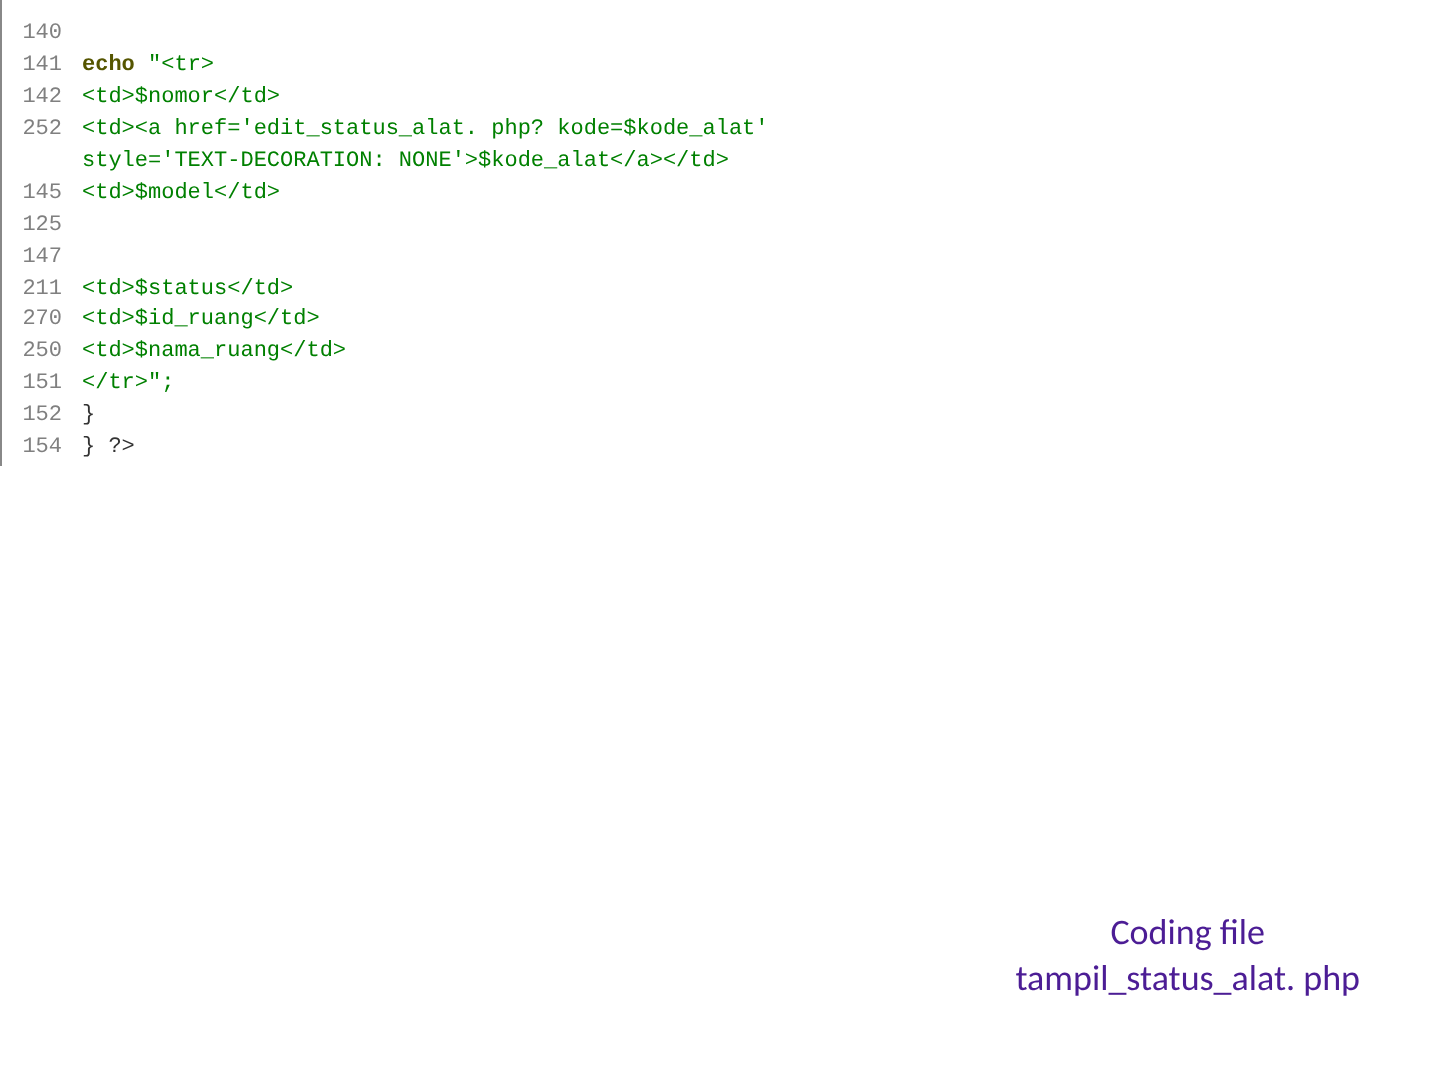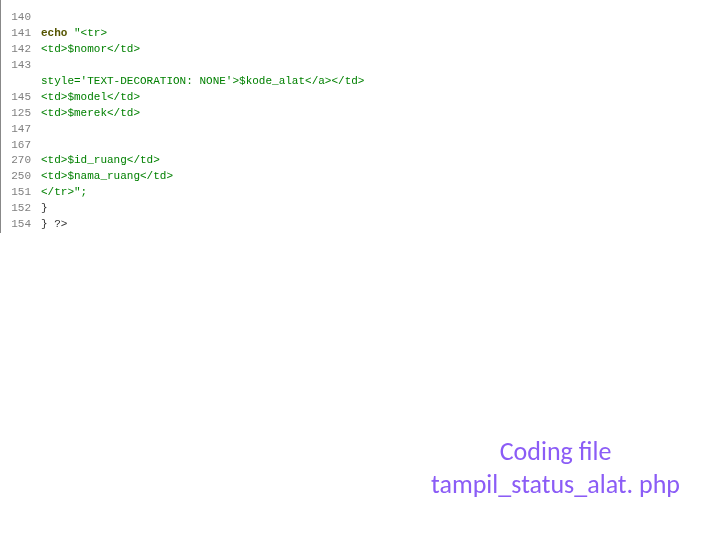--- a/index.html
+++ b/index.html
@@ -43,61 +43,62 @@
     }
     .plain {
       color: #333;
     }
     .caption {
       position: absolute;
       right: 40px;
       bottom: 40px;
       text-align: center;
       font-family: Calibri, Arial, sans-serif;
-      font-size: 26px;
-      color: #8b5cf6;
+      font-size: 18px;
+      color: #4c1d95;
       line-height: 1.25;
     }
   </style>
 </head>
 <body>
 
 <div class="code-editor" id="editor">
     <div class="line">
       <span class="gutter">140</span>
       <span class="code"></span>
     </div>
     <div class="line">
       <span class="gutter">141</span>
       <span><span class="plain">            </span><span class="echo-kw">echo </span><span class="code">"&lt;tr&gt;</span></span>
     </div>
     <div class="line">
       <span class="gutter">142</span>
       <span class="code">                    &lt;td&gt;$nomor&lt;/td&gt;</span>
     </div>
     <div class="line">
-      <span class="gutter">143</span>
+      <span class="gutter">252</span>
+      <span class="code">                    &lt;td&gt;&lt;a href='edit_status_alat. php? kode=$kode_alat'</span>
     </div>
     <div class="line">
       <span class="gutter"></span>
       <span class="code">                    style='TEXT-DECORATION: NONE'&gt;$kode_alat&lt;/a&gt;&lt;/td&gt;</span>
     </div>
     <div class="line">
       <span class="gutter">145</span>
       <span class="code">                    &lt;td&gt;$model&lt;/td&gt;</span>
     </div>
     <div class="line">
       <span class="gutter">125</span>
-      <span class="code">                    &lt;td&gt;$merek&lt;/td&gt;</span>
     </div>
     <div class="line">
       <span class="gutter">147</span>
     </div>
     <div class="line">
-      <span class="gutter">167</span>
+      <span class="gutter">211</span>
+      <span class="code">                    &lt;td&gt;$status&lt;/td&gt;</span>
     </div>
     <div class="line">
       <span class="gutter">270</span>
       <span class="code">                    &lt;td&gt;$id_ruang&lt;/td&gt;</span>
     </div>
     <div class="line">
       <span class="gutter">250</span>
       <span class="code">                    &lt;td&gt;$nama_ruang&lt;/td&gt;</span>
     </div>
     <div class="line">

